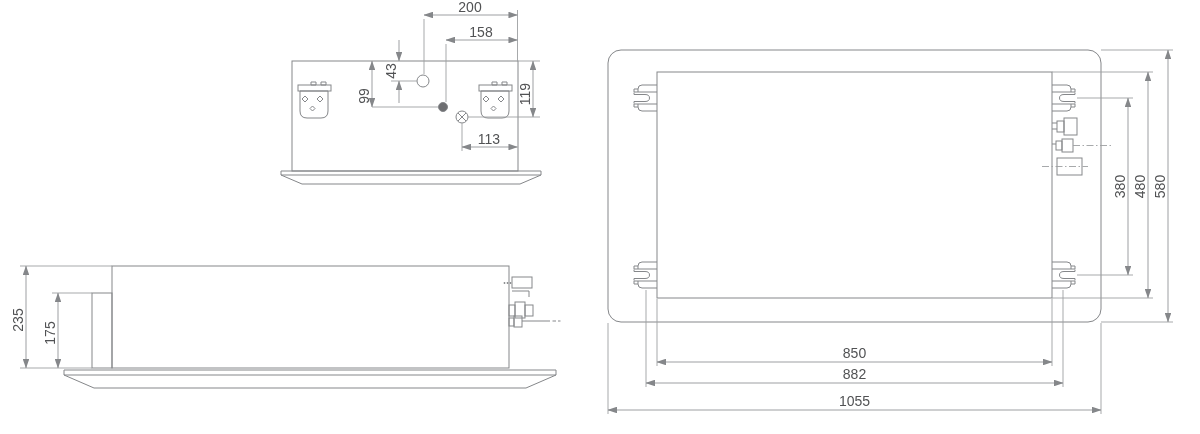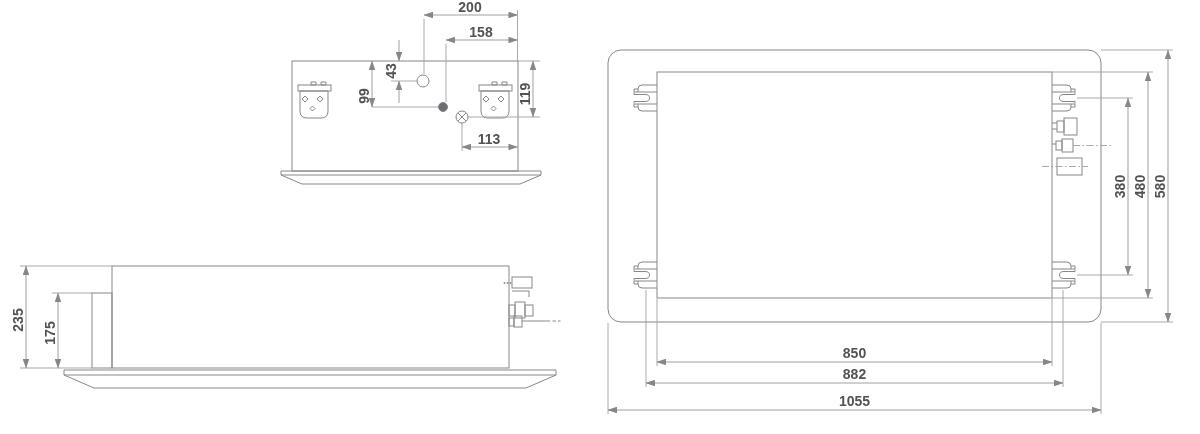--- a/index.html
+++ b/index.html
@@ -1,16 +1,16 @@
 <!DOCTYPE html>
 <html style="--obj: #85878a; --dim: #9d9fa2; --txt: #515254; --arrow: #85878a; --holefill: #6d6e71; --bg: #ffffff;"><head>
 <meta charset="utf-8">
 <style>
   html,body{margin:0;padding:0;background:var(--bg,#fff);}
-  .stage{width:1200px;height:430px;position:relative;background:var(--bg,#fff);overflow:hidden;font-weight:bold;}
+  .stage{width:1200px;height:430px;position:relative;background:var(--bg,#fff);overflow:hidden;}
   svg{display:block;}
   .obj{stroke:var(--obj,#85878a);fill:none;stroke-width:1;}
   .objf{fill:var(--holefill,#6d6e71);stroke:var(--obj,#85878a);stroke-width:1;}
   .dot{fill:var(--obj,#85878a);stroke:none;}
   .dim{stroke:var(--dim,#9d9fa2);fill:none;stroke-width:1;}
   .ext{stroke:var(--dim,#9d9fa2);fill:none;stroke-width:0.9;}
   .ctr{stroke:var(--dim,#9d9fa2);fill:none;stroke-width:0.9;stroke-dasharray:7 2.5 1.5 2.5;}
   .ahp{fill:var(--arrow,#85878a);}
   text{font-family:"Liberation Sans","DejaVu Sans",sans-serif;font-size:14px;fill:var(--txt,#515254);}
 </style>

